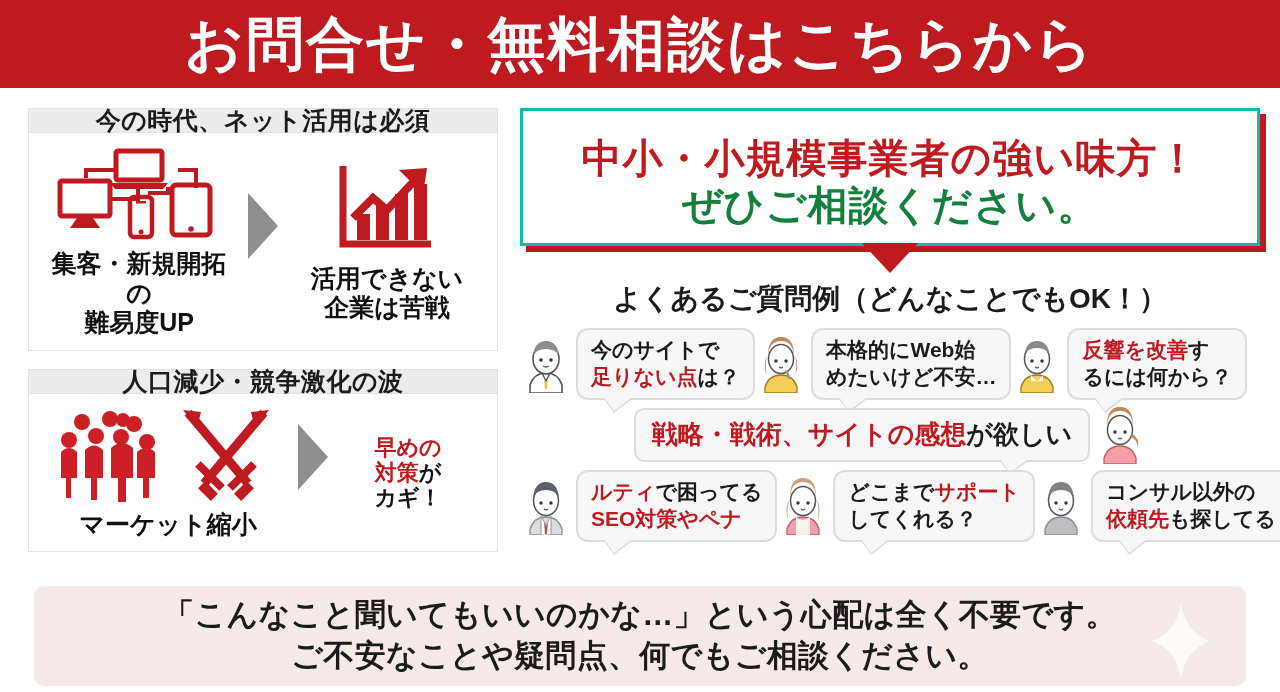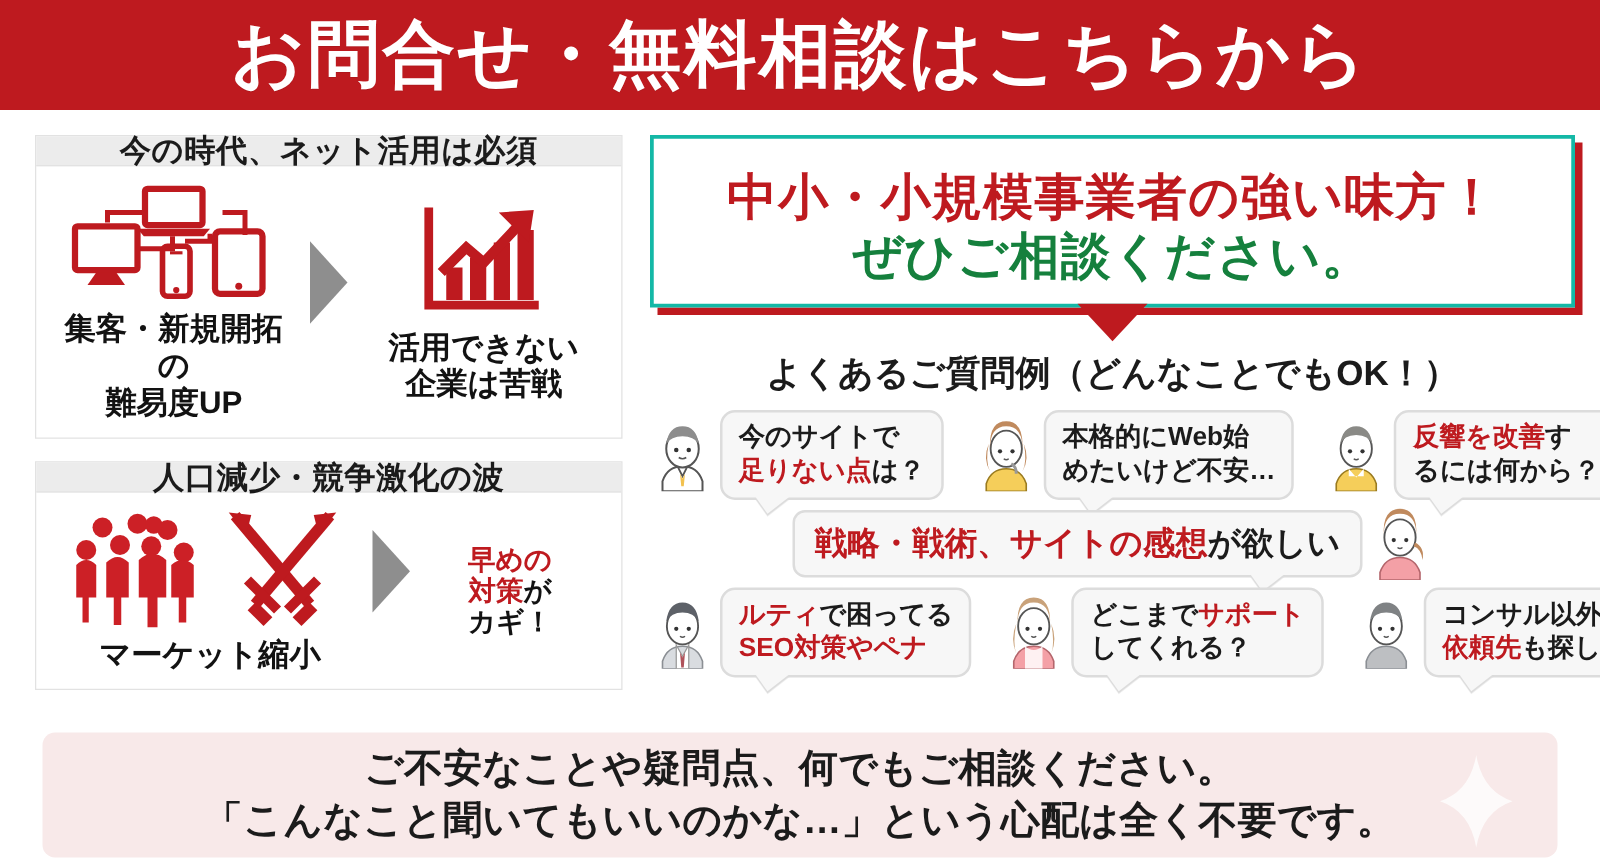--- a/index.html
+++ b/index.html
@@ -93,21 +93,21 @@
     border-top: 30px solid #BE1A1F;
   }
 
   .faq-title {
     margin-top: 34px; text-align: center;
     font-size: 28px; font-weight: bold; color: #1b1b1b;
     white-space: nowrap;
   }
 
   .bubble-grid { margin-top: 10px; }
-  .bubble-row { display: flex; align-items: flex-start; gap: 24px; }
+  .bubble-row { display: flex; align-items: flex-start; gap: 0; }
   .bubble-row.r2 { justify-content: center; margin-top: 6px; }
   .bubble-row.r3 { margin-top: 6px; }
 
   .qa { display: flex; align-items: center; }
   .qa.rev { flex-direction: row-reverse; }
 
   .bubble {
     position: relative;
     background: #f7f7f7;
     border: 2px solid #dcdcdc;
@@ -424,20 +424,20 @@
           <div class="bubble">
             <div class="bubble-text">コンサル以外の</div>
             <div class="bubble-text"><span class="accent">依頼先</span><span>も探してる</span></div>
           </div>
         </div>
       </div>
     </div>
   </div>
 
   <div class="bottom-banner">
+    <div class="bottom-line">「こんなこと聞いてもいいのかな…」という心配は全く不要です。</div>
     <div class="bottom-line">ご不安なことや疑問点、何でもご相談ください。</div>
-    <div class="bottom-line">「こんなこと聞いてもいいのかな…」という心配は全く不要です。</div>
     <svg class="sparkle" viewBox="0 0 58 74">
       <path d="M29 0 q5 29 29 37 q-24 8 -29 37 q-5-29 -29-37 q24-8 29-37z" fill="#ffffff" opacity=".9"></path>
     </svg>
   </div>
 
 </div>
 
 </body></html>

